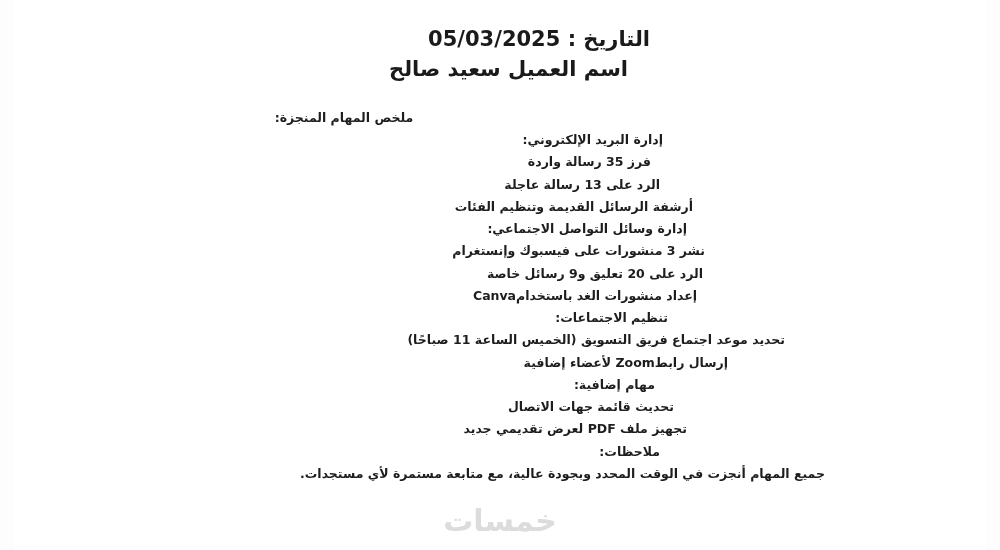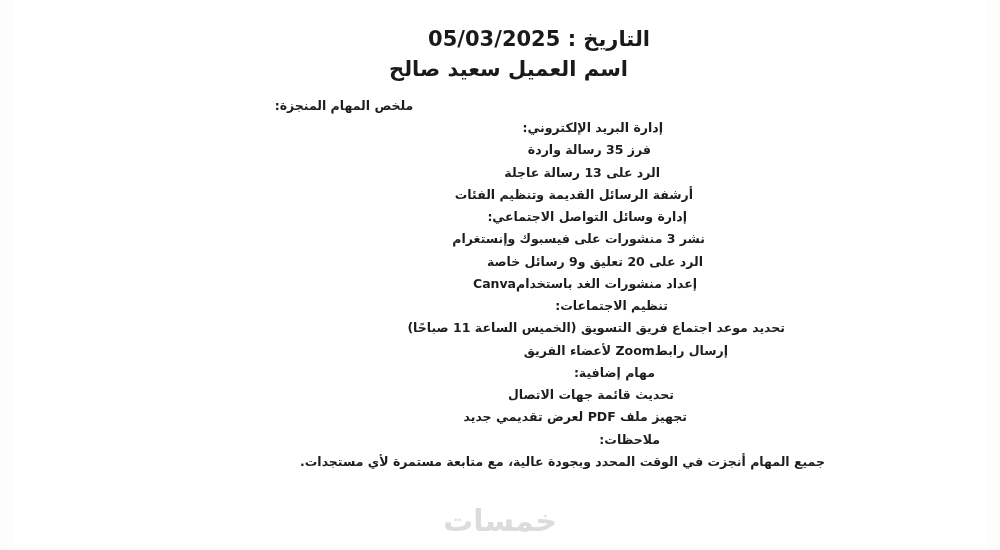--- a/index.html
+++ b/index.html
@@ -34,21 +34,21 @@
     position: absolute;
     top: 24px;
     left: 20px;
     right: 20px;
     direction: rtl;
     text-align: right;
   }
 
   .header-block {
     padding-right: 0;
-    margin-bottom: 10px;
+    margin-bottom: 22px;
   }
   .title-line {
     font-size: 21px;
     font-weight: bold;
     color: #1a1a1a;
     line-height: 1.45;
     letter-spacing: 0px;
     padding-right: 330px;
     white-space: nowrap;
   }
@@ -120,21 +120,21 @@
       <div class="line sec ind-1">إدارة البريد الإلكتروني:</div>
       <div class="line ind-2">فرز 35 رسالة واردة</div>
       <div class="line ind-3">الرد على 13 رسالة عاجلة</div>
       <div class="line ind-4">أرشفة الرسائل القديمة وتنظيم الفئات</div>
       <div class="line sec ind-5">إدارة وسائل التواصل الاجتماعي:</div>
       <div class="line ind-6">نشر 3 منشورات على فيسبوك وإنستغرام</div>
       <div class="line ind-7">الرد على 20 تعليق و9 رسائل خاصة</div>
       <div class="line ind-8">إعداد منشورات الغد باستخدامCanva</div>
       <div class="line sec ind-9">تنظيم الاجتماعات:</div>
       <div class="line ind-10">تحديد موعد اجتماع فريق التسويق (الخميس الساعة 11 صباحًا)</div>
-      <div class="line ind-11">إرسال رابطZoom لأعضاء الفريق</div>
+      <div class="line ind-11">إرسال رابطZoom لأعضاء إضافية</div>
       <div class="line sec ind-12">مهام إضافية:</div>
       <div class="line ind-13">تحديث قائمة جهات الاتصال</div>
       <div class="line ind-14">تجهيز ملف PDF لعرض تقديمي جديد</div>
       <div class="line sec ind-15">ملاحظات:</div>
       <div class="line ind-16">جميع المهام أنجزت في الوقت المحدد وبجودة عالية، مع متابعة مستمرة لأي مستجدات.</div>
     </div>
 
   </div>
 
   <div class="watermark">خمسات</div>

